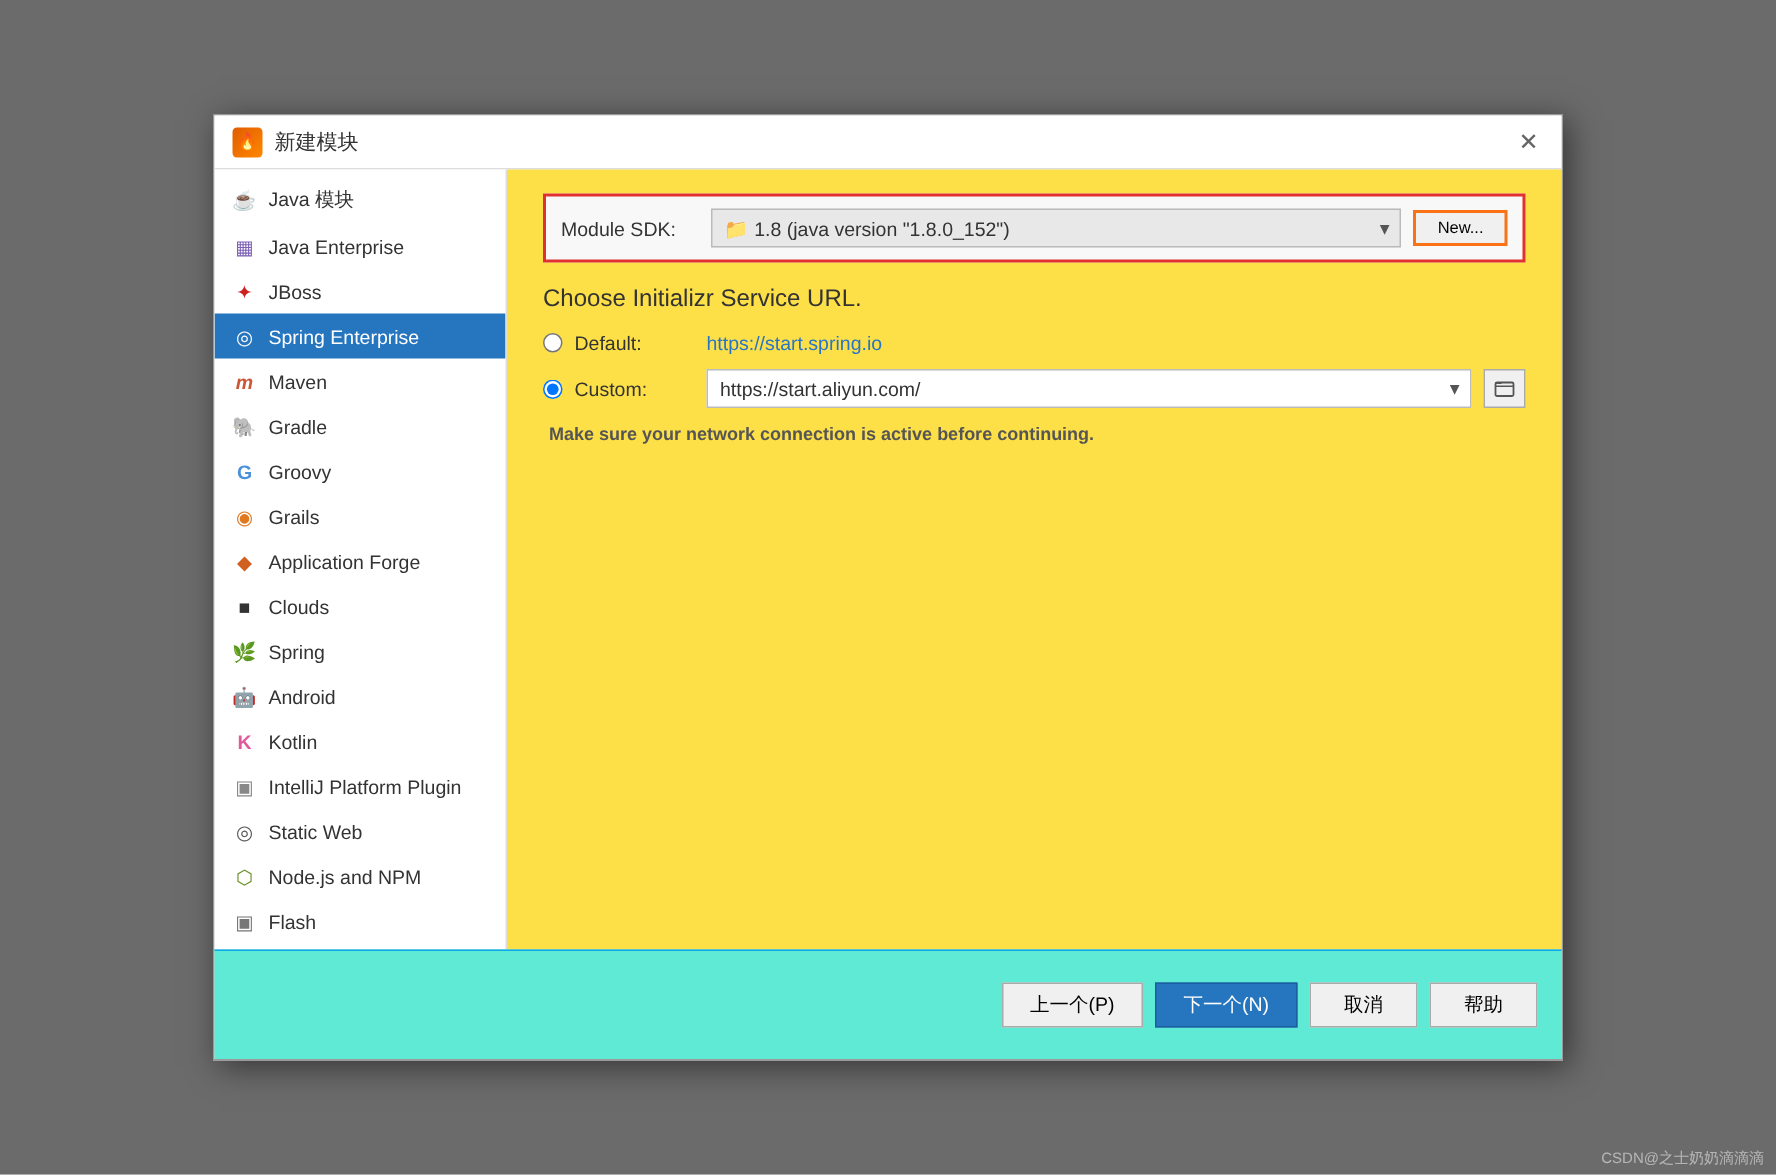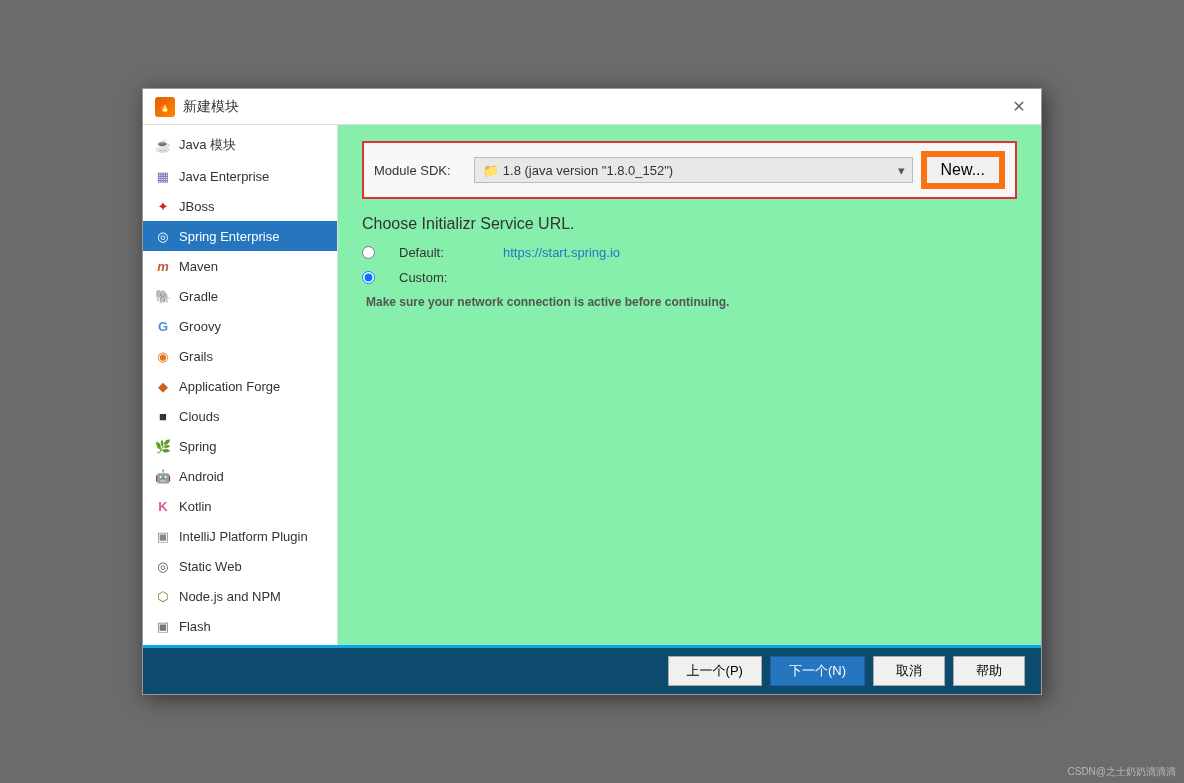--- a/index.html
+++ b/index.html
@@ -109,21 +109,21 @@
     .item-icon.spring { color: #5ca63a; }
     .item-icon.android { color: #78c257; }
     .item-icon.kotlin { color: #e05a9b; }
     .item-icon.intellij { color: #888; }
     .item-icon.staticweb { color: #666; }
     .item-icon.nodejs { color: #6b8e23; }
     .item-icon.flash { color: #777; }
     .main-content {
       flex: 1;
       padding: 16px 24px;
-      background: #86efac;
+      background: #fde047;
     }
     .sdk-row {
       display: flex;
       align-items: center;
       border: 2px solid #e03030;
       padding: 8px 10px;
       background: #f8f8f8;
       margin-bottom: 16px;
     }
     .sdk-label {
@@ -153,36 +153,36 @@
       position: absolute;
       right: 8px;
       top: 50%;
       transform: translateY(-50%);
       pointer-events: none;
       color: #555;
     }
     .new-btn {
       margin-left: 8px;
       padding: 4px 14px;
-      border: 6px solid #f97316;
+      border: 2px solid #f97316;
       background: #f0f0f0;
-      font-size: 16px;
+      font-size: 11px;
       cursor: pointer;
       white-space: nowrap;
     }
     .section-title {
       font-size: 16px;
       color: #333;
       margin-bottom: 12px;
     }
     .radio-row {
       display: flex;
       align-items: center;
       margin-bottom: 10px;
-      gap: 24px;
+      gap: 8px;
     }
     .radio-row label {
       font-size: 13px;
       color: #333;
       min-width: 80px;
     }
     .radio-row a {
       color: #2875c7;
       text-decoration: none;
       font-size: 13px;
@@ -230,27 +230,27 @@
       font-size: 12px;
     }
     .hint-text {
       font-size: 12px;
       color: #555;
       margin-top: 8px;
       padding-left: 4px;
       font-weight: bold;
     }
     .dialog-footer {
-      border-top: 3px solid #0ea5e9;
-      padding: 8px 16px;
+      border-top: 1px solid #0ea5e9;
+      padding: 21px 16px;
       display: flex;
       justify-content: flex-end;
       align-items: center;
       gap: 8px;
-      background: #0c4a6e;
+      background: #5eead4;
     }
     .footer-btn {
       padding: 5px 18px;
       font-size: 13px;
       cursor: pointer;
       border: 1px solid #aaa;
       background: #f0f0f0;
       min-width: 72px;
     }
     .footer-btn.primary {
@@ -388,20 +388,34 @@
 
       <div class="radio-row">
         <input type="radio" name="url-type" id="radio-default" style="">
         <label for="radio-default">Default:</label>
         <a href="#">https://start.spring.io</a>
       </div>
 
       <div class="radio-row">
         <input type="radio" name="url-type" id="radio-custom" checked="" style="">
         <label for="radio-custom">Custom:</label>
+        <div class="custom-url-wrapper">
+          <div class="custom-url-select-wrapper">
+            <select>
+              <option>https://start.aliyun.com/</option>
+            </select>
+          </div>
+          <button class="browse-btn">
+            <svg width="14" height="14" viewBox="0 0 14 14">
+              <rect x="1" y="3" width="12" height="9" rx="1" fill="none" stroke="#555" stroke-width="1.2"></rect>
+              <path d="M1 5.5 L13 5.5" stroke="#555" stroke-width="1"></path>
+              <path d="M1 4 L5 4 L5 3 L1 3" fill="#555"></path>
+            </svg>
+          </button>
+        </div>
       </div>
 
       <div class="hint-text">Make sure your network connection is active before continuing.</div>
     </div>
   </div>
 
   <div class="dialog-footer">
     <button class="footer-btn">上一个(P)</button>
     <button class="footer-btn primary">下一个(N)</button>
     <button class="footer-btn">取消</button>

